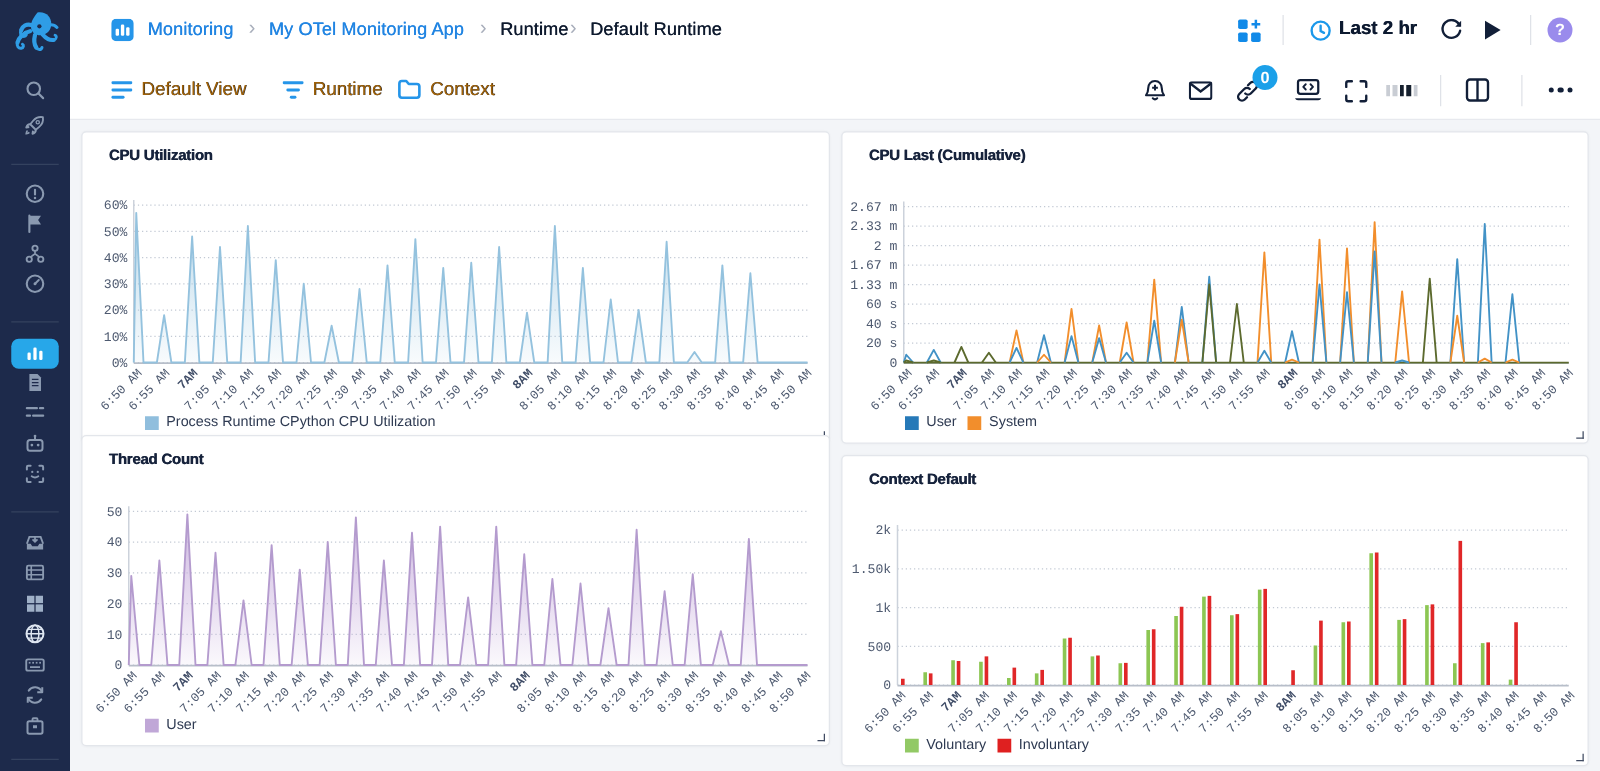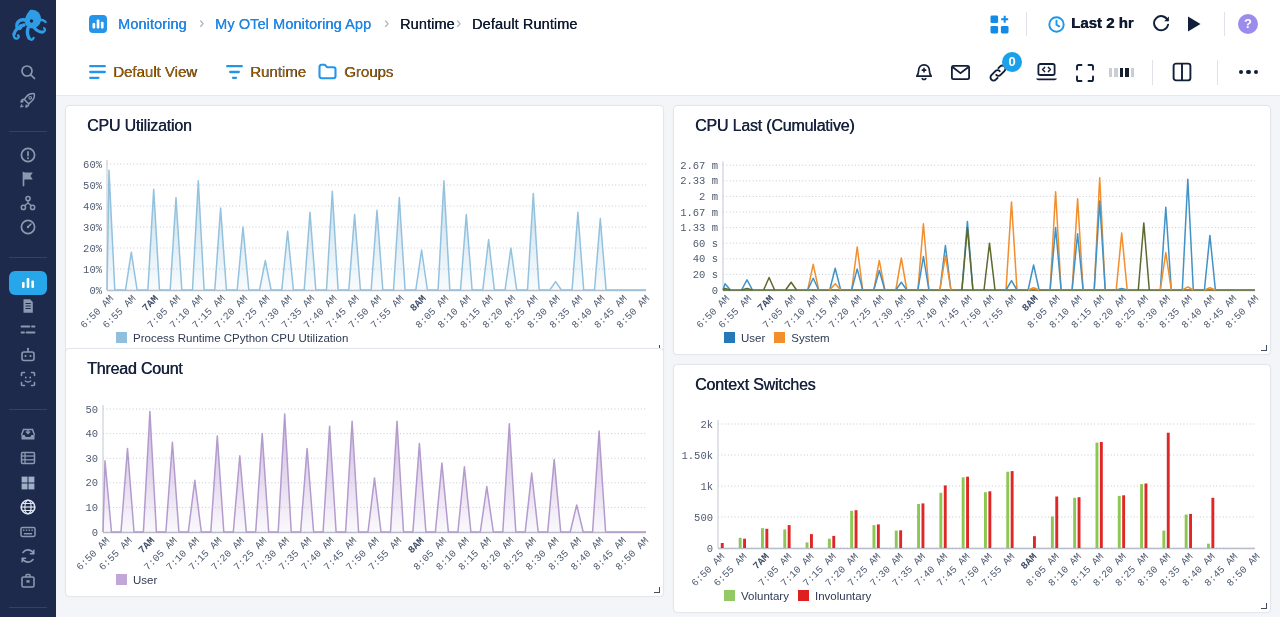--- a/index.html
+++ b/index.html
@@ -9,23 +9,23 @@
 .habs{position:absolute}
 .bc{position:absolute;top:16px;font-size:14.5px;font-weight:500;letter-spacing:0.1px;text-shadow:0.3px 0 0 currentColor}
 .blue{color:#2285e2}
 .dark{color:#0e1a2e;font-weight:500}
 .chev{position:absolute;top:14px;font-size:16px;color:#a8aebb}
 .bcicon{position:absolute;left:89px;top:15px}
 .vdiv{position:absolute;width:1px;background:#dfe2e8}
 .ttxt{top:63px;font-size:15px;font-weight:500;color:#a16207;text-shadow:0.4px 0 0 #101d35}
 #content{position:absolute;left:56px;top:97px;width:1224px;height:520px;background:#f3f5f8}
 .panel{position:absolute;background:#fff;border:1px solid #e3e6eb;border-radius:4px;box-shadow:0 0 2px rgba(20,30,60,0.04)}
-.ptitle{position:absolute;left:21px;top:11px;font-size:16px;font-weight:400;color:#17233c;letter-spacing:-0.2px;text-shadow:0.4px 0 0 #17233c}
+.ptitle{position:absolute;left:21px;top:11px;font-size:12px;font-weight:700;color:#17233c;letter-spacing:-0.2px;text-shadow:0.4px 0 0 #17233c}
 .plegend{position:absolute;left:50px;display:flex;align-items:center;gap:9px}
-.lg{display:flex;align-items:flex-start;gap:6px;font-size:11.5px;color:#2e3a52}
+.lg{display:flex;align-items:center;gap:6px;font-size:11.5px;color:#2e3a52}
 .sw{width:11px;height:11px;display:inline-block}
 .handle{position:absolute;right:3px;bottom:3px;width:6px;height:6px;border-right:1.6px solid #414c63;border-bottom:1.6px solid #414c63}
 </style></head>
 <body>
 <div id="app">
 <div id="header">
 <div class="bcicon"><svg width="18" height="18" viewBox="0 0 18 18">
           <rect x="0" y="0" width="18" height="18" rx="4" fill="#2595e9"></rect>
           <rect x="3.5" y="8" width="2.7" height="5.5" rx="1" fill="#fff"></rect>
           <rect x="7.7" y="4.5" width="2.7" height="9" rx="1" fill="#fff"></rect>
@@ -73,21 +73,21 @@
         <g stroke="#2595e9" stroke-width="2.3" stroke-linecap="round">
           <line x1="1.2" y1="2.2" x2="15.8" y2="2.2"></line>
           <line x1="4.2" y1="8" x2="12.8" y2="8"></line>
           <line x1="7" y1="13.8" x2="10" y2="13.8"></line>
         </g>
       </svg>
 <span class="habs ttxt" style="left:250px">Runtime</span>
 <svg class="habs" style="left:318px;top:63px" width="19" height="17" viewBox="0 0 19 17">
         <path d="M1.5 4 Q1.5 1.8 3.5 1.8 L7 1.8 L9 4.2 L15.5 4.2 Q17.5 4.2 17.5 6.2 L17.5 13 Q17.5 15.2 15.5 15.2 L3.5 15.2 Q1.5 15.2 1.5 13 Z" fill="none" stroke="#2595e9" stroke-width="2.1" stroke-linejoin="round"></path>
       </svg>
-<span class="habs ttxt" style="left:344px">Groups</span>
+<span class="habs ttxt" style="left:344px">Context</span>
 
 <svg class="habs" style="left:915px;top:63px" width="18" height="19" viewBox="0 0 18 19">
         <path d="M9 1.8 C5.6 1.8 3.6 4.4 3.6 7.4 C3.6 10.4 2.8 11.8 1.8 13.2 L16.2 13.2 C15.2 11.8 14.4 10.4 14.4 7.4 C14.4 4.4 12.4 1.8 9 1.8 Z" fill="none" stroke="#121f38" stroke-width="1.7" stroke-linejoin="round"></path>
         <path d="M9 4.8 L9 9.4 M6.7 7.1 L11.3 7.1" stroke="#121f38" stroke-width="1.6"></path>
         <path d="M7.2 15.6 Q9 17.4 10.8 15.6" fill="none" stroke="#121f38" stroke-width="1.6" stroke-linecap="round"></path>
       </svg>
 <svg class="habs" style="left:951px;top:65px" width="19" height="15" viewBox="0 0 19 15">
         <rect x="0.9" y="0.9" width="17.2" height="13.2" rx="1.6" fill="none" stroke="#121f38" stroke-width="1.8"></rect>
         <path d="M1.5 2 L9.5 8.2 L17.5 2" fill="none" stroke="#121f38" stroke-width="1.8"></path>
       </svg>
@@ -331,21 +331,21 @@
 <text transform="rotate(-45 583.0 192)" x="583.0" y="192" text-anchor="end" font-family="Liberation Mono, monospace" font-size="10" fill="#4e5a70">8:50 AM</text>
 <path d="M37,183 L37.0,183 L39.0,111.7 L45.5,183 L55.0,183 L61.5,99.4 L68.0,183 L77.4,183 L83.9,62.5 L90.4,183 L99.9,183 L106.4,93.2 L112.9,183 L122.3,183 L128.8,131.3 L135.3,183 L144.8,183 L151.3,87.1 L157.8,183 L167.3,183 L173.8,106.7 L180.3,183 L189.7,183 L196.2,84.6 L202.7,183 L212.2,183 L218.7,64.9 L225.2,183 L234.6,183 L241.1,99.4 L247.6,183 L257.1,183 L263.6,77.2 L270.1,183 L279.6,183 L286.1,72.3 L292.6,183 L302.0,183 L308.5,128.9 L315.0,183 L324.5,183 L331.0,72.3 L337.5,183 L346.9,183 L353.4,94.4 L359.9,183 L369.4,183 L375.9,114.1 L382.4,183 L391.9,183 L398.4,117.8 L404.9,183 L414.3,183 L420.8,137.5 L427.3,183 L436.8,183 L443.3,74.8 L449.8,183 L459.2,183 L465.7,124.0 L472.2,183 L481.7,183 L488.2,110.4 L494.7,183 L504.2,183 L510.7,155.9 L517.2,183 L526.6,183 L533.1,82.1 L539.6,183 L580,183 Z" fill="url(#gc)" stroke="none"></path>
 <path d="M37,183 L37.0,183 L39.0,111.7 L45.5,183 L55.0,183 L61.5,99.4 L68.0,183 L77.4,183 L83.9,62.5 L90.4,183 L99.9,183 L106.4,93.2 L112.9,183 L122.3,183 L128.8,131.3 L135.3,183 L144.8,183 L151.3,87.1 L157.8,183 L167.3,183 L173.8,106.7 L180.3,183 L189.7,183 L196.2,84.6 L202.7,183 L212.2,183 L218.7,64.9 L225.2,183 L234.6,183 L241.1,99.4 L247.6,183 L257.1,183 L263.6,77.2 L270.1,183 L279.6,183 L286.1,72.3 L292.6,183 L302.0,183 L308.5,128.9 L315.0,183 L324.5,183 L331.0,72.3 L337.5,183 L346.9,183 L353.4,94.4 L359.9,183 L369.4,183 L375.9,114.1 L382.4,183 L391.9,183 L398.4,117.8 L404.9,183 L414.3,183 L420.8,137.5 L427.3,183 L436.8,183 L443.3,74.8 L449.8,183 L459.2,183 L465.7,124.0 L472.2,183 L481.7,183 L488.2,110.4 L494.7,183 L504.2,183 L510.7,155.9 L517.2,183 L526.6,183 L533.1,82.1 L539.6,183 L580,183" fill="none" stroke="#b49bce" stroke-width="1.5" stroke-linejoin="round"></path>
 </svg>
 <div class="plegend" style="top:225px">
         <span class="lg"><span class="sw" style="background:#c0a7d7"></span>User</span>
       </div>
 <div class="handle"></div>
 </div>
 <div class="panel" style="left:673px;top:364px;width:598px;height:249px">
-<div class="ptitle">Context Switches</div>
+<div class="ptitle">Context Default</div>
 <svg width="599" height="250" viewBox="0 0 599 250" style="position:absolute;left:0;top:0">
 <line x1="44" y1="183.0" x2="581" y2="183.0" stroke="#c2c9d4" stroke-width="1" stroke-dasharray="1 2.3"></line>
 <line x1="44" y1="152.0" x2="581" y2="152.0" stroke="#c2c9d4" stroke-width="1" stroke-dasharray="1 2.3"></line>
 <line x1="44" y1="121.0" x2="581" y2="121.0" stroke="#c2c9d4" stroke-width="1" stroke-dasharray="1 2.3"></line>
 <line x1="44" y1="90.0" x2="581" y2="90.0" stroke="#c2c9d4" stroke-width="1" stroke-dasharray="1 2.3"></line>
 <line x1="44" y1="59.0" x2="581" y2="59.0" stroke="#c2c9d4" stroke-width="1" stroke-dasharray="1 2.3"></line>
 <line x1="44" y1="55.0" x2="44" y2="183" stroke="#ccd2db" stroke-width="1.2"></line>
 <line x1="44" y1="183.5" x2="581" y2="183.5" stroke="#b7bec9" stroke-width="1.5"></line>
 <text x="39" y="186.5" text-anchor="end" font-family="Liberation Mono, monospace" font-size="10.5" fill="#4e5a70">0</text>
 <text x="39" y="155.5" text-anchor="end" font-family="Liberation Mono, monospace" font-size="10.5" fill="#4e5a70">500</text>

